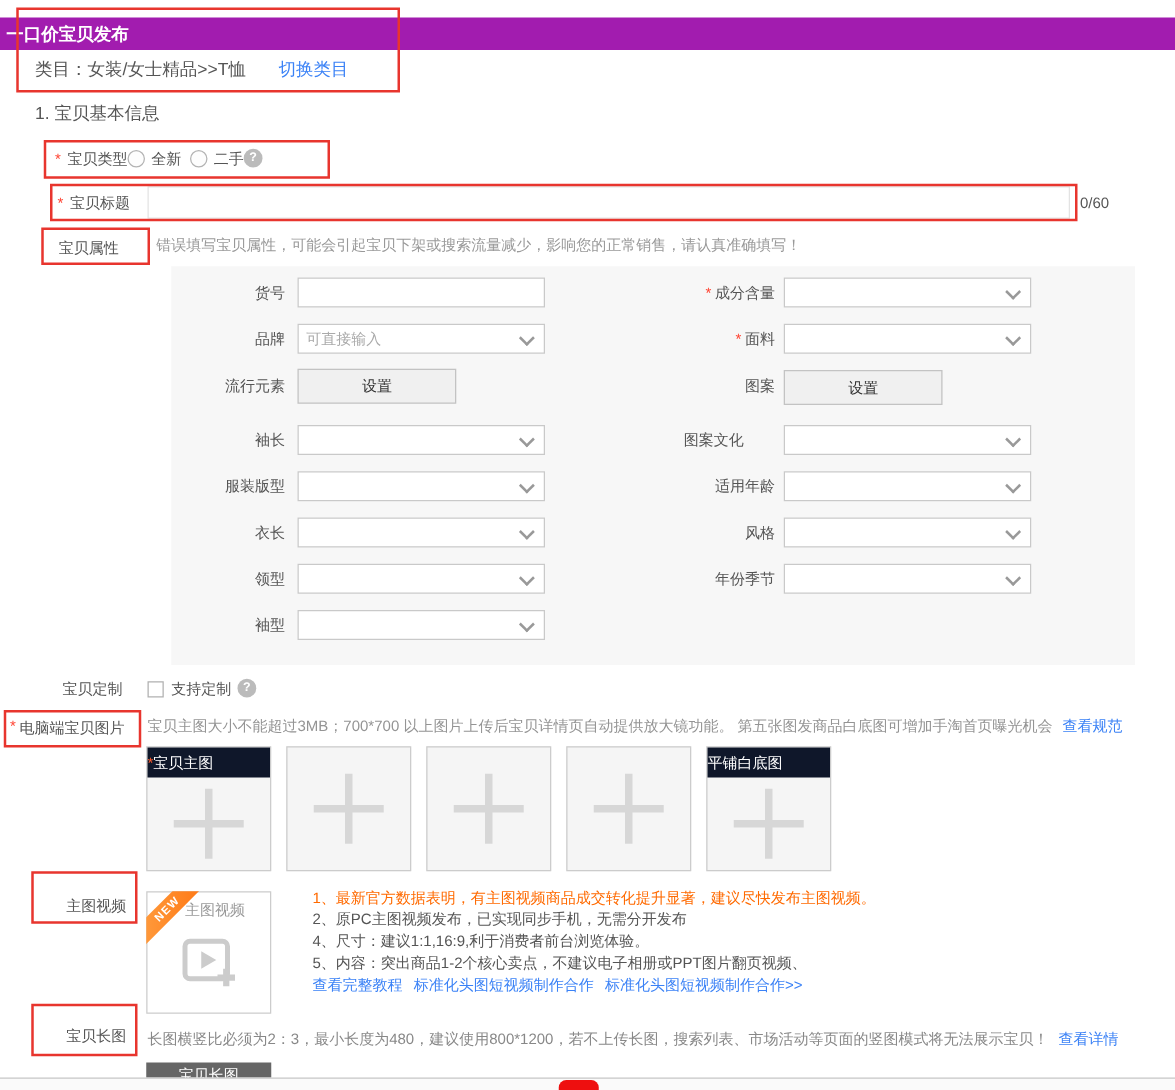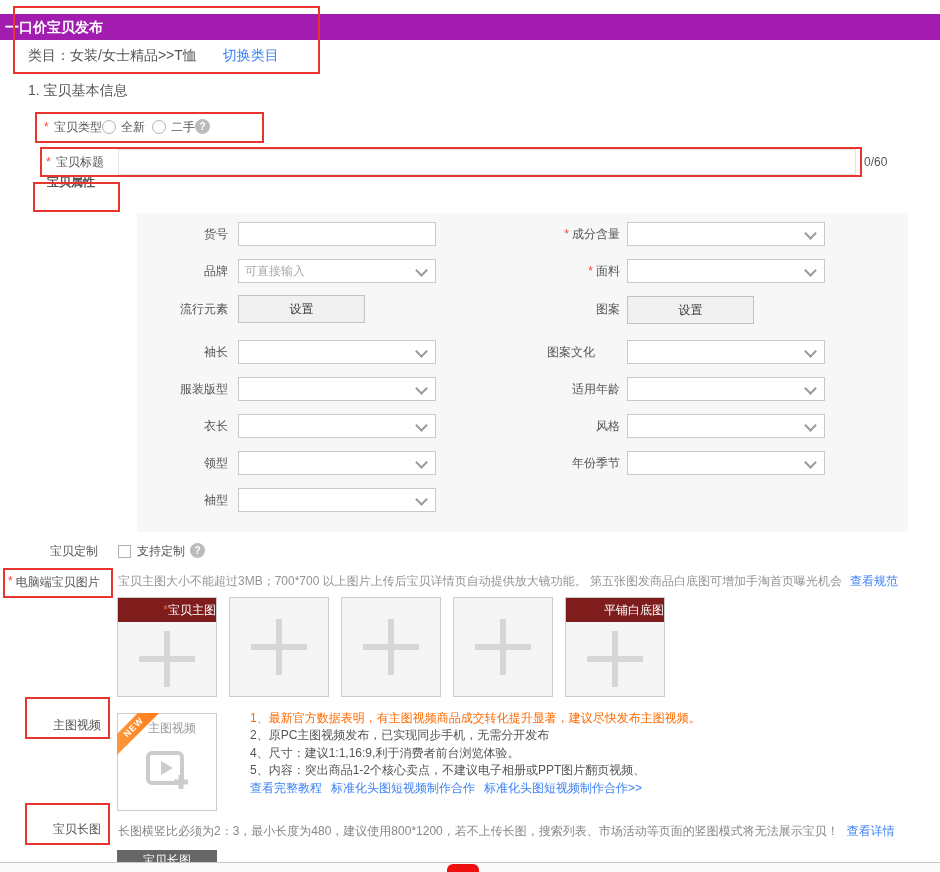--- a/index.html
+++ b/index.html
@@ -24,21 +24,21 @@
   .title-input { position:absolute; left:118px; top:149px; width:738px; height:26px; border:1px solid #e3e3e3; box-sizing:border-box; padding:0 5px; font-size:12px; color:#333; outline:none; }
   .panel { position:absolute; left:137px; top:213px; width:771px; height:319px; background:#f7f7f7; }
   .f-label { position:absolute; height:24px; line-height:24px; text-align:right; color:#555; font-size:12px; white-space:nowrap; }
   .f-input { position:absolute; width:198px; height:24px; border:1px solid #c9c9c9; background:#fff; box-sizing:border-box; padding:0 6px; font-size:12px; color:#333; outline:none; }
   .f-select { position:absolute; width:198px; height:24px; border:1px solid #c9c9c9; background:#fff; box-sizing:border-box; cursor:pointer; }
   .f-select .ph { display:block; padding-left:6px; line-height:22px; color:#aaa; font-size:12px; overflow:hidden; white-space:nowrap; }
   .chev { position:absolute; right:9px; top:6px; width:7px; height:7px; border-left:2px solid #999; border-bottom:2px solid #999; transform:rotate(-45deg); }
   .setbtn { position:absolute; width:127px; height:28px; background:#f0f0f0; border:1px solid #c3c3c3; box-sizing:border-box; font-size:12px; color:#333; text-align:center; line-height:26px; cursor:pointer; }
   .note-row { position:absolute; display:flex; gap:8px; white-space:nowrap; font-size:12px; color:#949494; }
   .upload-box { position:absolute; top:597px; width:100px; height:100px; background:#f5f5f5; border:1px solid #ccc; box-sizing:border-box; cursor:pointer; }
-  .box-head { height:24px; background:#7f1d1d; color:#fff; font-size:12px; text-align:right; line-height:24px; white-space:nowrap; overflow:hidden; }
+  .box-head { height:24px; background:#0f172a; color:#fff; font-size:12px; text-align:left; line-height:24px; white-space:nowrap; overflow:hidden; }
   .box-head .star { color:#ff5a2a; margin-right:0; }
   .plus { position:absolute; left:50%; top:50%; width:0; height:0; }
   .plus.lower { top:calc(50% + 12px); }
   .plus::before { content:""; position:absolute; width:56px; height:6px; background:#d7d7d7; left:-28px; top:-3px; }
   .plus::after { content:""; position:absolute; width:6px; height:56px; background:#d7d7d7; left:-3px; top:-28px; }
   .video-box { position:absolute; left:117px; top:713px; width:100px; height:98px; background:#fff; border:1px solid #ccc; box-sizing:border-box; cursor:pointer; }
   .ribbon-wrap { position:absolute; left:-1px; top:-1px; width:46px; height:46px; overflow:hidden; }
   .ribbon { position:absolute; left:-20px; top:7px; width:74px; height:15px; background:linear-gradient(135deg,#ffa245,#ff7612); transform:rotate(-45deg); color:#fff; font-size:9px; font-weight:bold; text-align:center; line-height:15px; letter-spacing:1px; }
   .video-title { position:absolute; left:30px; top:6px; color:#999; font-size:12px; }
   .video-notes { position:absolute; left:250px; top:710px; width:690px; }
@@ -71,21 +71,22 @@
   <span class="abs lbl" style="left:121px; top:119px;">全新</span>
   <span class="abs radio" style="left:152px; top:120px;"></span>
   <span class="abs lbl" style="left:171px; top:119px;">二手</span>
   <span class="abs qicon" style="left:195px; top:119px;">?</span>
 
   <span class="abs star" style="left:46px; top:155px;">*</span>
   <span class="abs lbl" style="left:56px; top:154px;">宝贝标题</span>
   <input class="title-input" type="text" value="" style="">
   <span class="abs lbl" style="left:864px; top:155px;">0/60</span>
 
-  <span class="abs lbl" style="left:47px; top:174px;font-weight:bold;">宝贝属性</span>
+  <span class="abs lbl" style="left:47px; top:190px;">宝贝属性</span>
+  <span class="abs muted" style="left:125px; top:188px; white-space:nowrap;">错误填写宝贝属性，可能会引起宝贝下架或搜索流量减少，影响您的正常销售，请认真准确填写！</span>
 
   <div class="panel">
 
     <div class="f-label" style="left:0; top:9px; width:91px;">货号</div>
     <input class="f-input" style="left: 101px; top: 9px;" type="text">
     <div class="f-label" style="left:385px; top:9px; width:98px;"><span class="star">*</span><span>成分含量</span></div>
     <div class="f-select" style="left:490px; top:9px;">
         <span class="chev"></span>
       </div>
 

